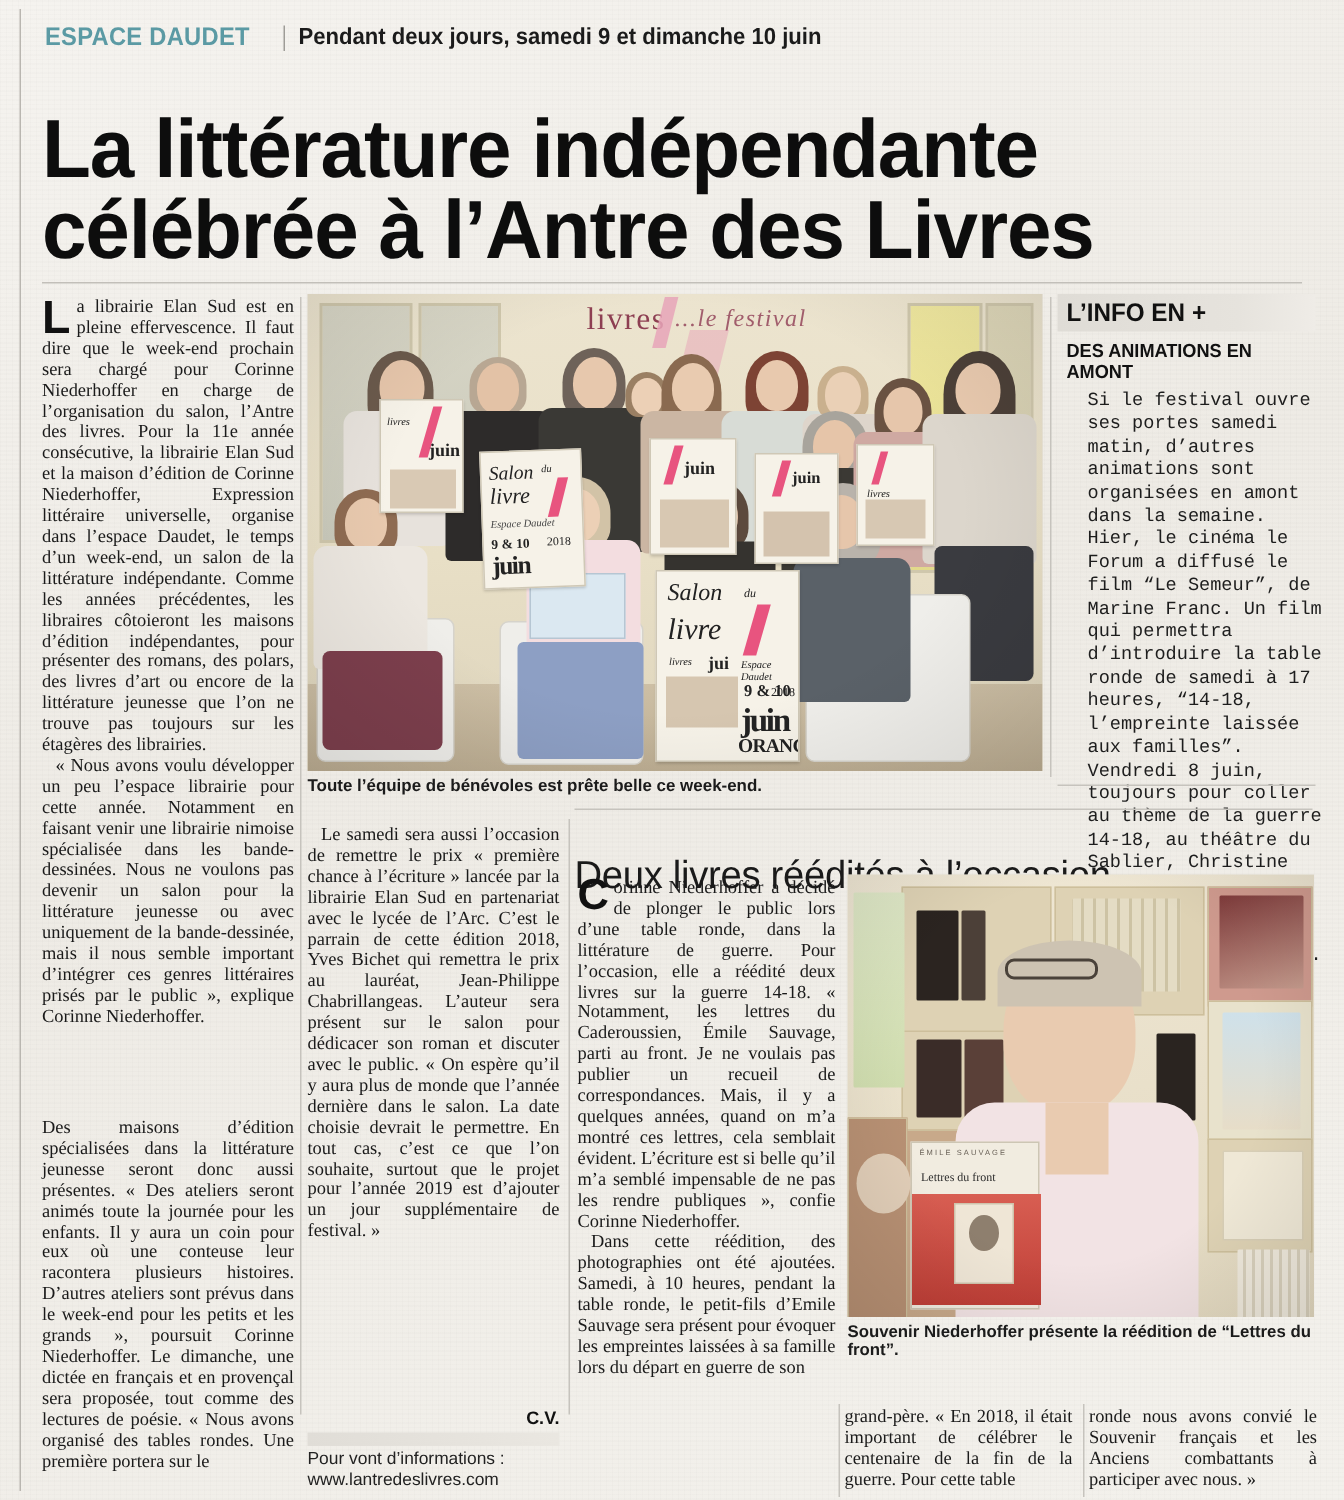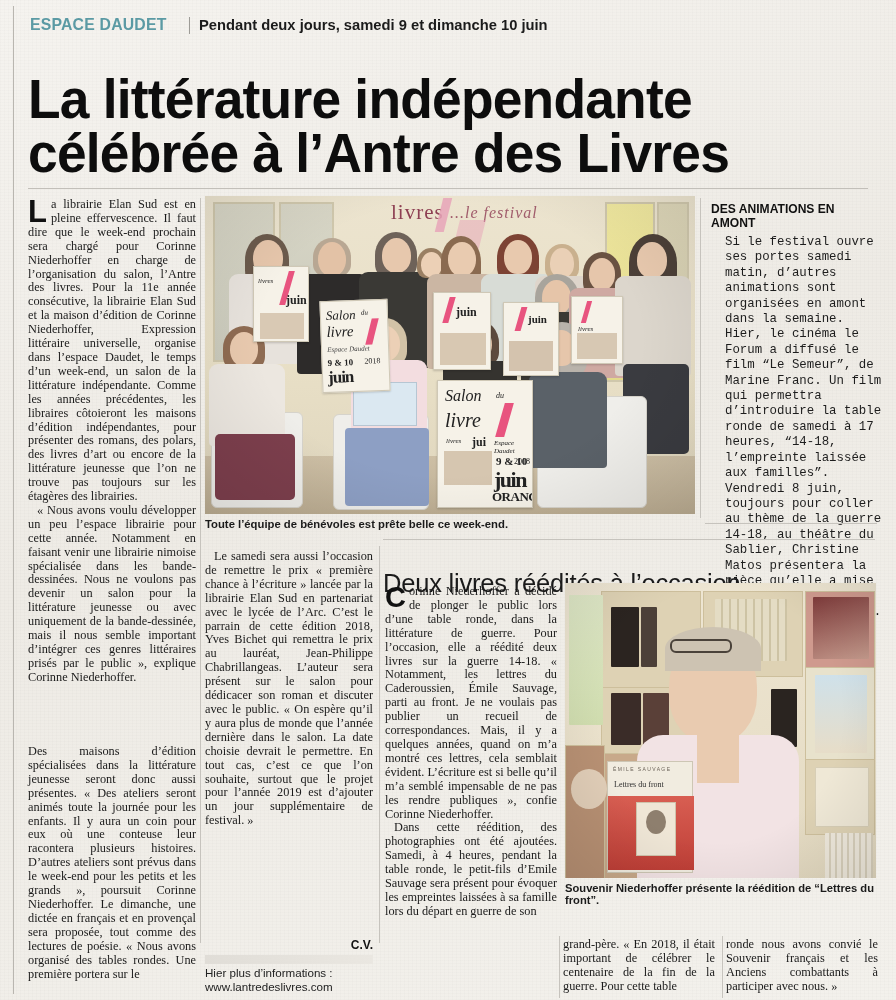--- a/index.html
+++ b/index.html
@@ -231,21 +231,21 @@
     <p class="noind">Des maisons d’édition spécialisées dans la littérature jeunesse seront donc aussi présentes. « Des ateliers seront animés toute la journée pour les enfants. Il y aura un coin pour eux où une conteuse leur racontera plusieurs histoires. D’autres ateliers sont prévus dans le week-end pour les petits et les grands », poursuit Corinne Niederhoffer. Le dimanche, une dictée en français et en provençal sera proposée, tout comme des lectures de poésie. « Nous avons organisé des tables rondes. Une première portera sur le</p>
   </div>
 
   <div class="col col2">
     <p>Le samedi sera aussi l’occasion de remettre le prix « première chance à l’écriture » lancée par la librairie Elan Sud en partenariat avec le lycée de l’Arc. C’est le parrain de cette édition 2018, Yves Bichet qui remettra le prix au lauréat, Jean-Philippe Chabrillangeas. L’auteur sera présent sur le salon pour dédicacer son roman et discuter avec le public. « On espère qu’il y aura plus de monde que l’année dernière dans le salon. La date choisie devrait le permettre. En tout cas, c’est ce que l’on souhaite, surtout que le projet pour l’année 2019 est d’ajouter un jour supplémentaire de festival. »</p>
   </div>
 
   <div class="byline">C.V.</div>
   <div class="info-band"></div>
   <div class="infoline">
-    <div>Hier plus d’informations :</div>
+    <div>Pour vont d’informations :</div>
     <div>www.lantredeslivres.com</div>
   </div>
 
   <div class="vsep" style="left:200px; top:198px; height:745px;"></div>
   <div class="vsep" style="left:379px; top:546px; height:397px;"></div>
   <div class="vsep" style="left:700px; top:198px; height:320px;"></div>
   <div class="vsep" style="left:559px; top:936px; height:62px;"></div>
   <div class="vsep" style="left:722px; top:936px; height:62px;"></div>
 
   <figure class="photo1" style="margin:0;">
@@ -395,31 +395,36 @@
       <div class="pt" style="left:56px; top:86px; font-size:22px; font-weight:bold; font-style:normal; letter-spacing:-1.5px;">juin</div>
       <div class="pt" style="left:54px; top:108px; font-size:13px; font-weight:bold; font-style:normal; letter-spacing:-0.5px;">ORANGE</div>
     </div>
 
     <div class="vignette"></div>
   </figure>
 
   <figcaption class="cap1">Toute l’équipe de bénévoles est prête belle ce week-end.</figcaption>
 
   <aside class="infobox">
+    <div class="hdrband">
+      <span class="t">
+        <span>L’INFO EN</span><span style="margin-left:5px;">+</span>
+      </span>
+    </div>
     <div class="sub">DES ANIMATIONS EN AMONT</div>
     <div class="body">Si le festival ouvre ses portes samedi matin, d’autres animations sont organisées en amont dans la semaine. Hier, le cinéma le Forum a diffusé le film “Le Semeur”, de Marine Franc. Un film qui permettra d’introduire la table ronde de samedi à 17 heures, “14-18, l’empreinte laissée aux familles”. Vendredi 8 juin, toujours pour coller au thème de la guerre 14-18, au théâtre du Sablier, Christine Matos présentera la pièce qu’elle a mise en scène, “La poupée soldat”, à 20 heures.</div>
   </aside>
   <div class="infobox-rule"></div>
 
   <div class="rule-sec2"></div>
   <h2 class="sec2title">Deux livres réédités à l’occasion</h2>
 
   <div class="col col3">
     <p class="dropcap2 noind">Corinne Niederhoffer a décidé de plonger le public lors d’une table ronde, dans la littérature de guerre. Pour l’occasion, elle a réédité deux livres sur la guerre 14-18. « Notamment, les lettres du Caderoussien, Émile Sauvage, parti au front. Je ne voulais pas publier un recueil de correspondances. Mais, il y a quelques années, quand on m’a montré ces lettres, cela semblait évident. L’écriture est si belle qu’il m’a semblé impensable de ne pas les rendre publiques », confie Corinne Niederhoffer.</p>
-    <p>Dans cette réédition, des photographies ont été ajoutées. Samedi, à 4 heures, pendant la table ronde, le petit-fils d’Emile Sauvage sera présent pour évoquer les empreintes laissées à sa famille lors du départ en guerre de son</p>
+    <p>Dans cette réédition, des photographies ont été ajoutées. Samedi, à 10 heures, pendant la table ronde, le petit-fils d’Emile Sauvage sera présent pour évoquer les empreintes laissées à sa famille lors du départ en guerre de son</p>
   </div>
 
   <div class="col col4">
     <p class="noind">grand-père. « En 2018, il était important de célébrer le centenaire de la fin de la guerre. Pour cette table</p>
   </div>
   <div class="col col5">
     <p class="noind">ronde nous avons convié le Souvenir français et les Anciens combattants à participer avec nous. »</p>
   </div>
 
   <figure class="photo2" style="margin:0;">

